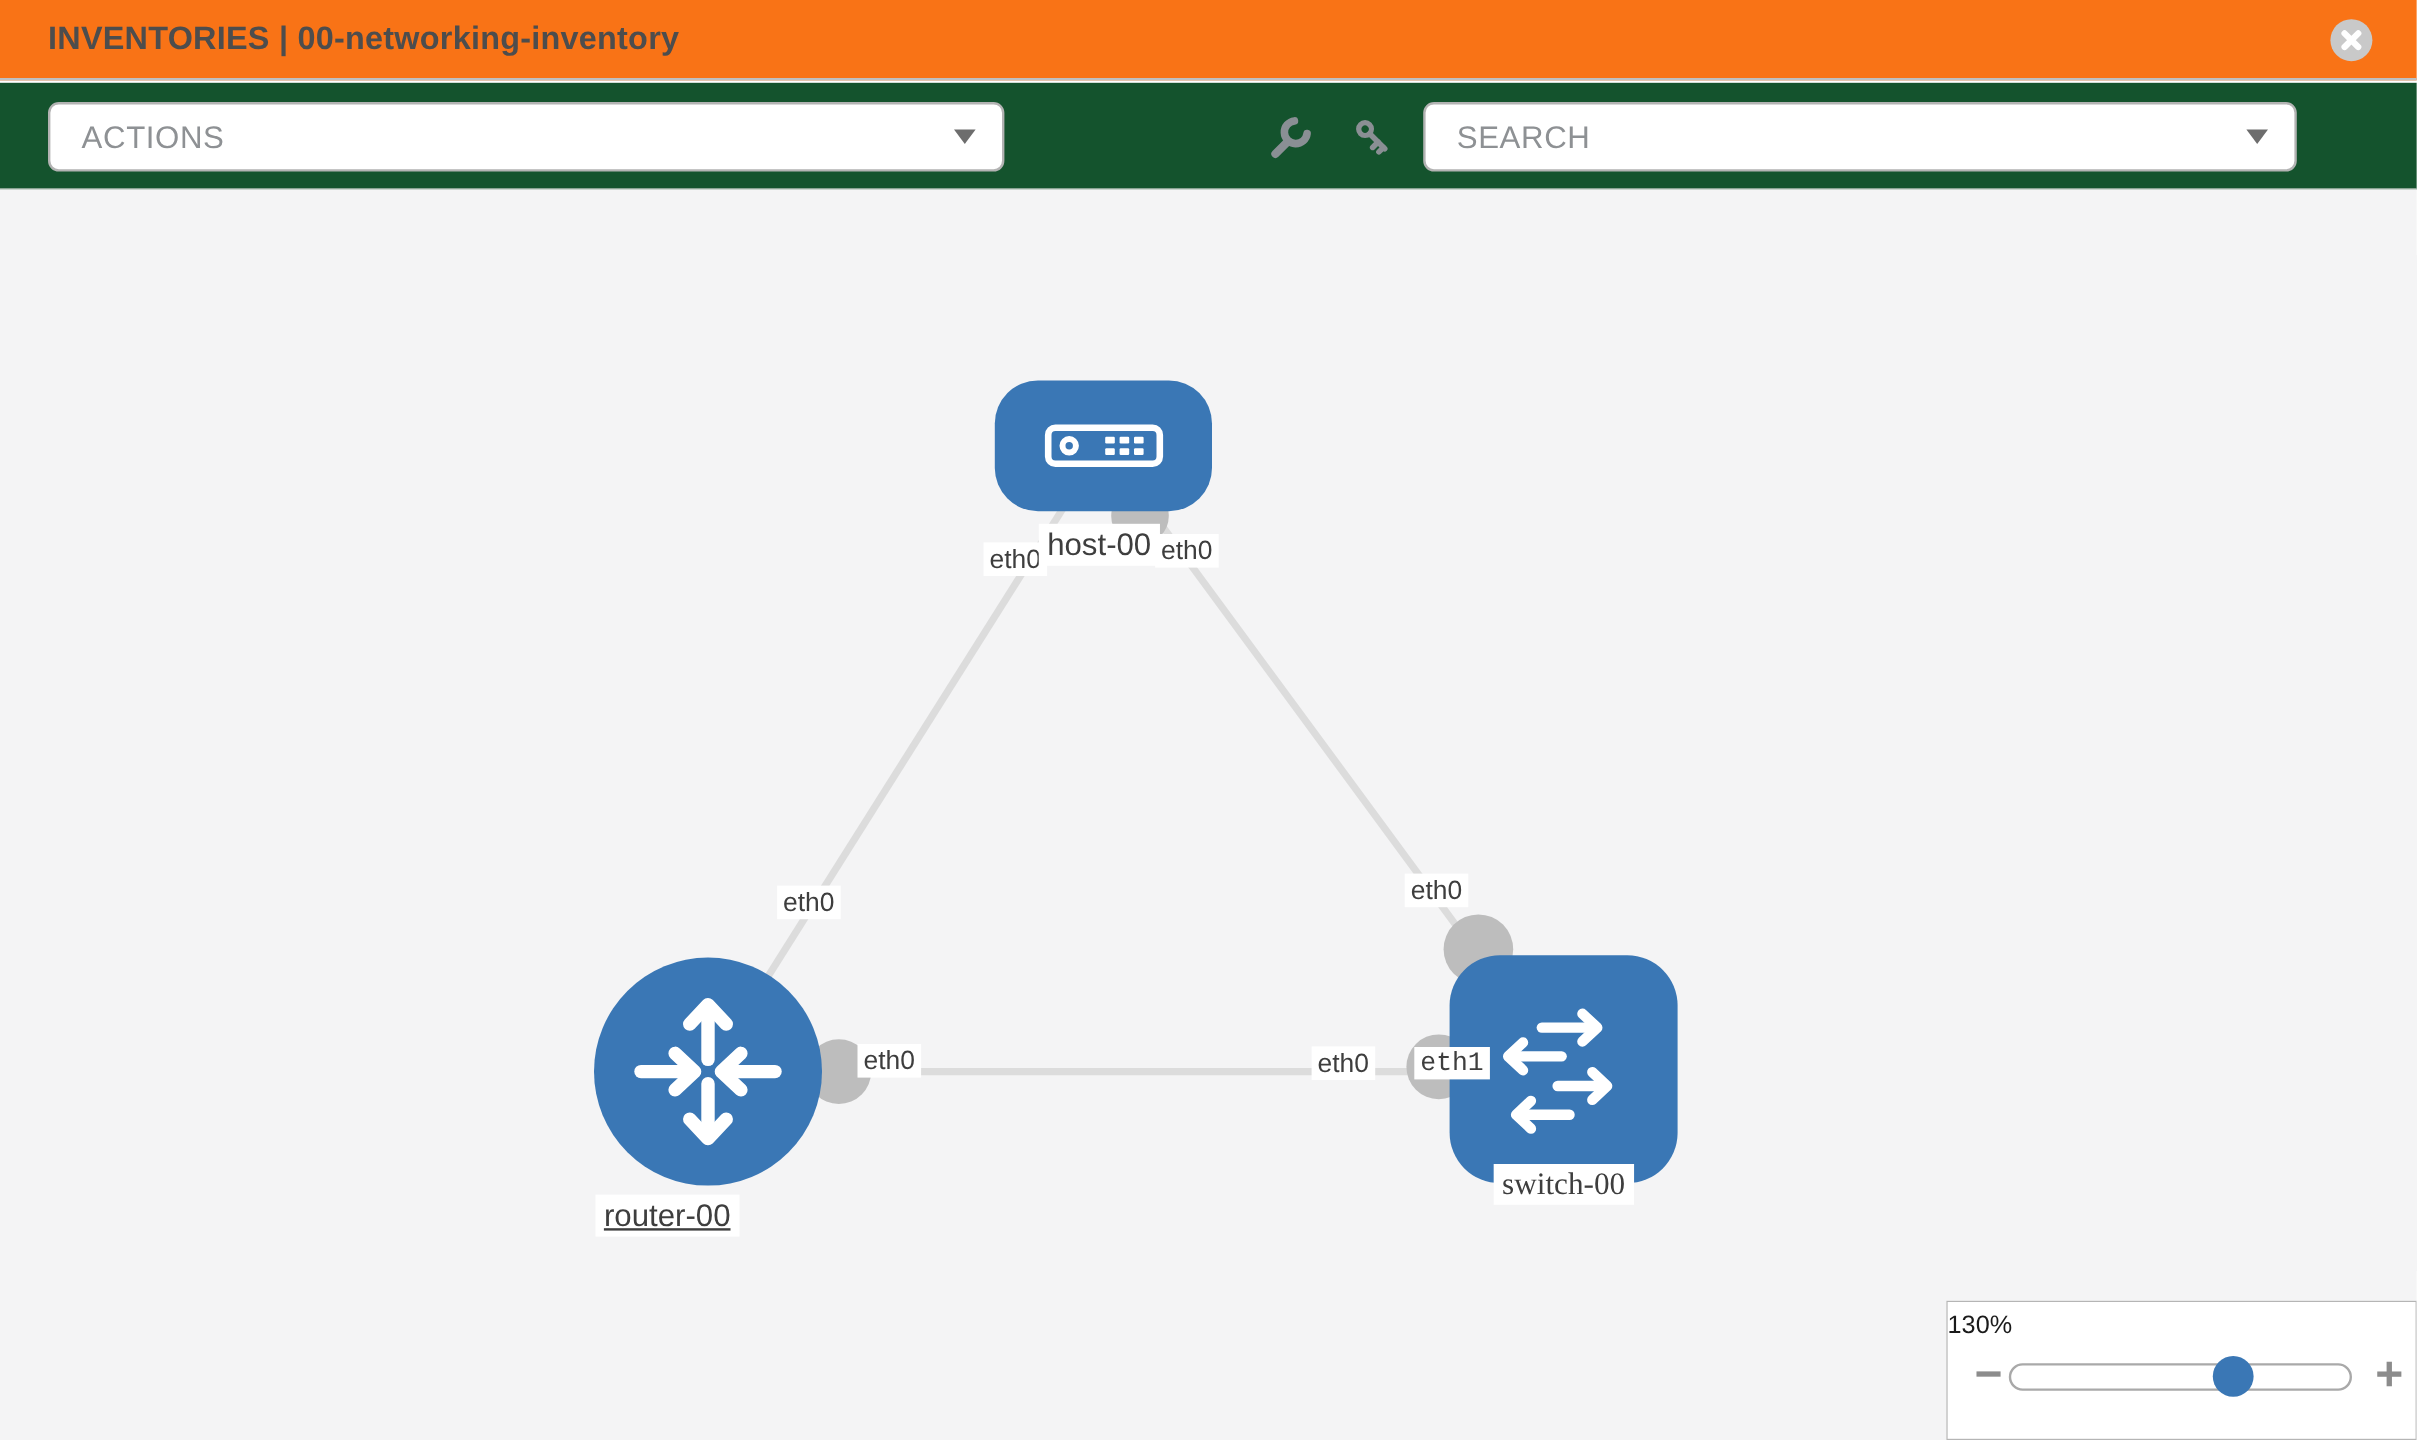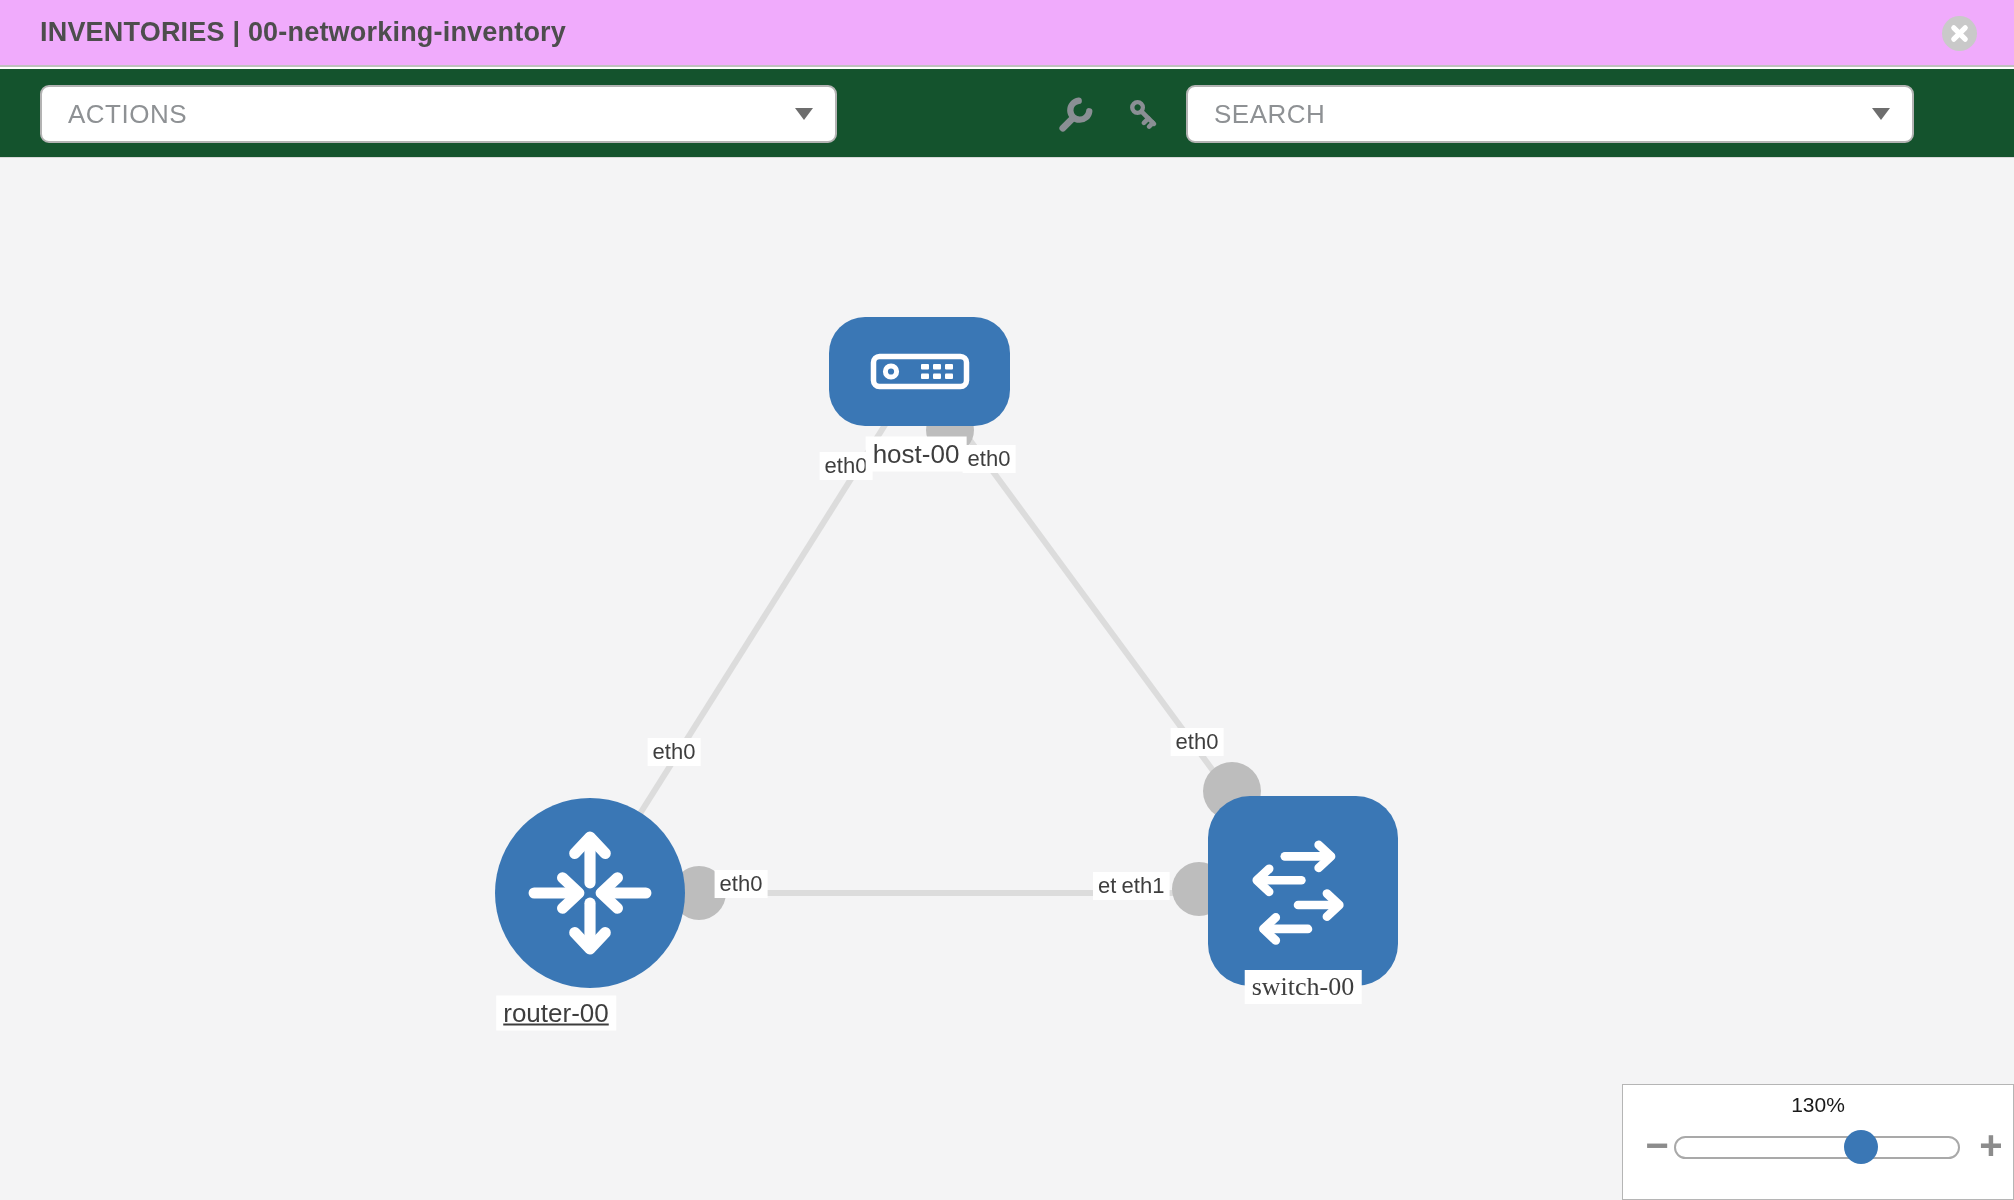--- a/index.html
+++ b/index.html
@@ -1,21 +1,21 @@
 <!DOCTYPE html>
 <html><head>
 <meta charset="utf-8">
 <style>
   * { margin:0; padding:0; box-sizing:border-box; }
   body { font-family:"Liberation Sans", sans-serif; background:#fff; }
   .app { position:relative; width:2014px; height:1200px; background:#fff; overflow:hidden; }
 
   
   .header { position:absolute; left:0; top:0; width:2014px; height:67px;
-            background:#f0abfc; border-bottom:2px solid #bfbfbf;
+            background:#f97316; border-bottom:2px solid #bfbfbf;
             display:flex; align-items:center; padding-left:40px; }
   .title { font-size:27px; font-weight:bold; color:#4d4d4d; letter-spacing:.2px; }
   .close-btn { position:absolute; right:37px; top:16px; width:35px; height:35px;
                border-radius:50%; background:#c9c9c9; display:flex;
                align-items:center; justify-content:center; cursor:pointer; }
 
   
   .toolbar { position:absolute; left:0; top:69px; width:2014px; height:89px;
              background:#14532d; border-bottom:1px solid #d8d8d8; }
   .select { position:absolute; top:16px; height:58px; background:#fff;
@@ -45,21 +45,21 @@
   .nlabel { position:absolute; transform:translate(-50%,-50%); background:#fff;
             color:#3e3e3e; white-space:nowrap; z-index:4; }
   .name-lbl  { font-size:26px; padding:2px 7px; z-index:5; }
   .iface-lbl { font-size:22px; padding:1px 5px; }
   .iface-back { transform:translateY(-50%); z-index:3; }
   .iface-front { z-index:4; }
 
   
   .zoom-panel { position:absolute; left:1622px; top:926px; width:392px; height:116px;
                 background:#fff; border:1px solid #b5b5b5; z-index:6; }
-  .zoom-value { position:absolute; left:0; top:8px; width:100%; text-align:center;
+  .zoom-value { position:absolute; left:0; top:8px; width:100%; text-align:left;
                 font-size:21px; color:#1a1a1a; }
   .zoom-minus, .zoom-plus { position:absolute; top:40px; width:40px; height:44px;
                 font-size:40px; font-weight:bold; color:#8c8c8c; line-height:40px;
                 text-align:center; cursor:pointer; }
   .zoom-minus { left:14px; }
   .zoom-plus  { left:348px; }
   .zoom-track { position:absolute; left:51px; top:51px; width:286px; height:23px;
                 background:#fff; border:2px solid #a9a9a9; border-radius:12px; cursor:pointer; }
   .zoom-thumb { position:absolute; left:221px; top:45px; width:34px; height:34px;
                 border-radius:50%; background:#3a77b5; cursor:grab; }
@@ -170,21 +170,21 @@
     <span class="nlabel name-lbl" style="left:916px; top:296px;">host-00</span>
     <span class="nlabel name-lbl" style="left:556px; top:855px;text-decoration:underline;">router-00</span>
     <span class="nlabel name-lbl" style="left:1303px; top:829px;font-family:Liberation Serif, serif;">switch-00</span>
 
     <span class="nlabel iface-lbl" style="left:846px; top:308px;">eth0</span>
     <span class="nlabel iface-lbl" style="left:989px; top:301px;">eth0</span>
     <span class="nlabel iface-lbl" style="left:674px; top:594px;">eth0</span>
     <span class="nlabel iface-lbl" style="left:1197px; top:584px;">eth0</span>
     <span class="nlabel iface-lbl" style="left:741px; top:726px;">eth0</span>
     <span class="nlabel iface-lbl iface-back" style="left:1093px; top:728px;">eth0</span>
-    <span class="nlabel iface-lbl iface-front" style="left:1143px; top:728px;">eth1</span>
+    <span class="nlabel iface-lbl iface-front" style="left:1210px; top:728px;font-family:Liberation Mono, monospace;">eth1</span>
 
     <div class="zoom-panel">
       <div class="zoom-value">130%</div>
       <div class="zoom-minus">−</div>
       <div class="zoom-track"></div>
       <div class="zoom-thumb"></div>
       <div class="zoom-plus">+</div>
     </div>
 
   </div>

